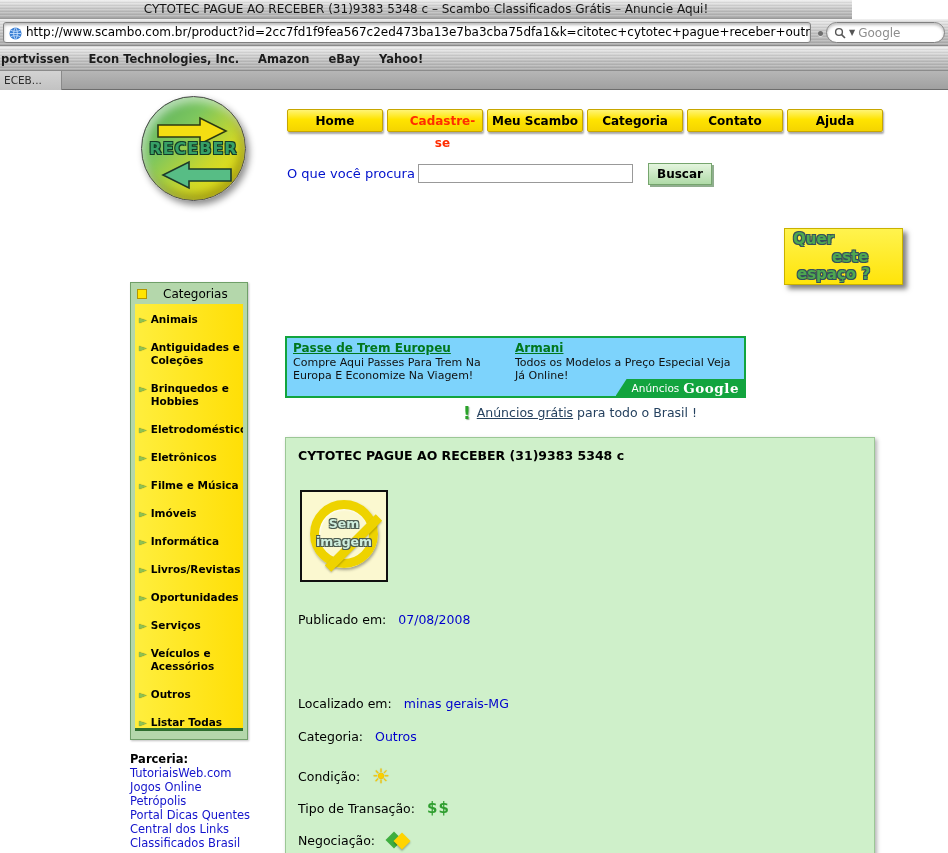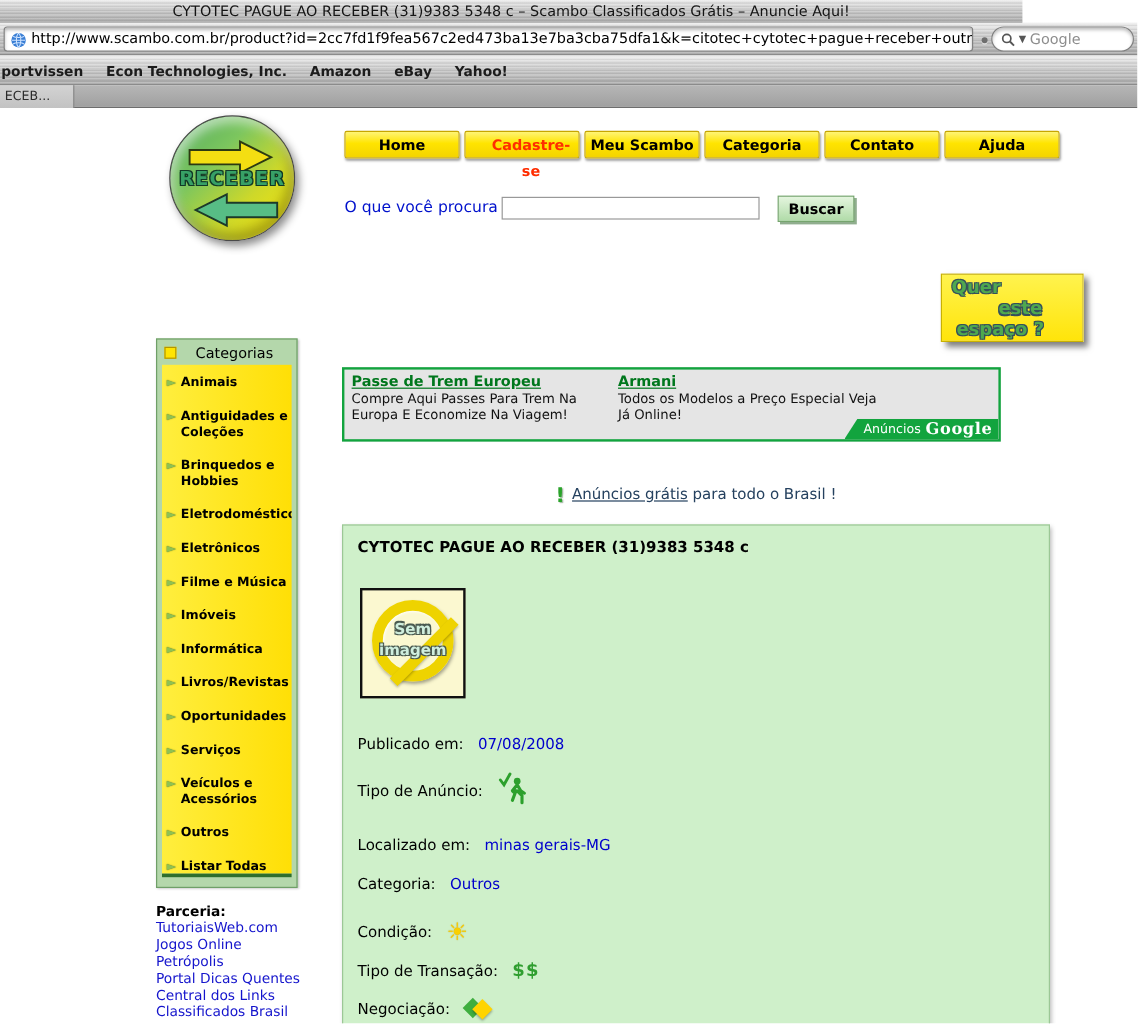--- a/index.html
+++ b/index.html
@@ -84,21 +84,21 @@
   .arrow-icon { flex:none; font-size:10px; line-height:13px; color:#8fc253;
       text-shadow:0 0 1px #3c5a20; margin-right:4px; }
   .cat-label { font-size:10.5px; font-weight:bold; color:#000; line-height:13px; width:96px; }
 
   
   .partners { position:absolute; left:130px; top:662px; font-size:11.5px; line-height:14px; }
   .partners-title { font-weight:bold; color:#000; }
   .partners a { display:block; color:#1414cc; text-decoration:none; cursor:pointer; }
 
   
-  .adbox { position:absolute; left:285px; top:216px; width:549px; height:62px; background:#e5e5e5;
+  .adbox { position:absolute; left:285px; top:246px; width:461px; height:62px; background:#7dd3fc;
       border:2px solid #12a43e; }
   .ad { position:absolute; top:3px; }
   .ad-title { font-size:12px; font-weight:bold; color:#00771d; text-decoration:underline; cursor:pointer; }
   .ad-text { font-size:11px; color:#111; line-height:13px; margin-top:1px; }
   .ad0 { left:6px; width:218px; } .ad1 { left:228px; width:226px; }
   .ad-tab { position:absolute; right:0; bottom:0; height:17px; background:#12a43e;
       clip-path:polygon(11px 0, 100% 0, 100% 100%, 0 100%);
       display:flex; align-items:center; gap:4px; padding:0 5px 0 16px; cursor:pointer; }
   .ad-tab .lbl { font-size:10.5px; color:#fff; }
   .ad-tab .brand { font-family:"DejaVu Serif","Liberation Serif",serif; font-size:13.5px; color:#fff; font-weight:bold; letter-spacing:.5px; }
@@ -306,28 +306,20 @@
         </div>
         <div class="noimg-text nt1">Sem</div>
         <div class="noimg-text nt2">imagem</div>
       </div>
 
       <div class="prow" style="top:174px">
         <span>Publicado em:</span>
         <span class="pval">07/08/2008</span>
       </div>
 
-      <div class="prow" style="top:205px">
-        <span>Tipo de Anúncio:</span>
-        <svg width="30" height="30" viewBox="0 0 30 30">
-          <path d="M3 7 l3 4 l5-9" fill="none" stroke="#2ca02c" stroke-width="2.4" stroke-linecap="round"></path>
-          <circle cx="17" cy="8" r="2.8" fill="#2ca02c"></circle>
-          <path d="M17 11 l-4 5 l2 2 M17 11 l3 5 l3 2 M16 16 l-3 8 M17 16 l4 4 l0 6" fill="none" stroke="#2ca02c" stroke-width="2.6" stroke-linecap="round" stroke-linejoin="round"></path>
-        </svg>
-      </div>
 
       <div class="prow" style="top:258px">
         <span>Localizado em:</span>
         <span class="pval link">minas gerais-MG</span>
       </div>
 
       <div class="prow" style="top:291px">
         <span>Categoria:</span>
         <span class="pval link">Outros</span>
       </div>

